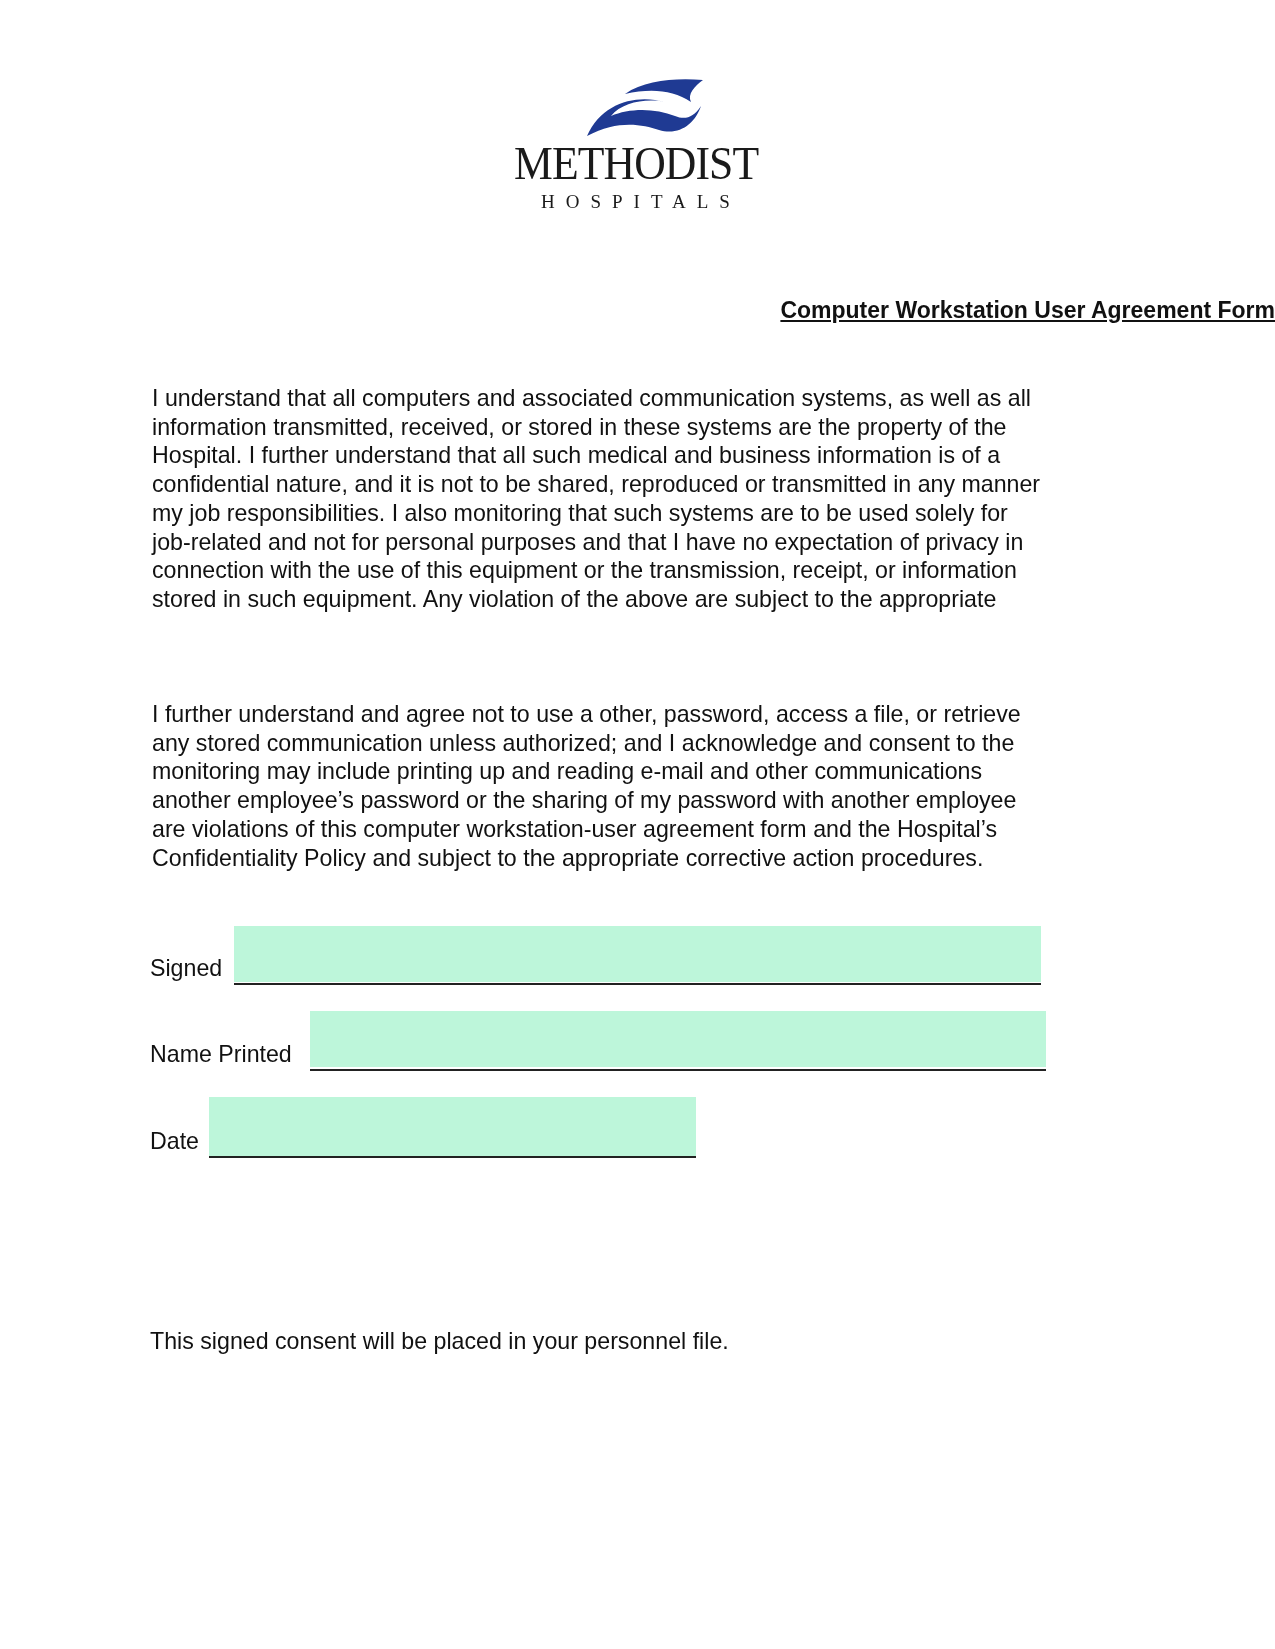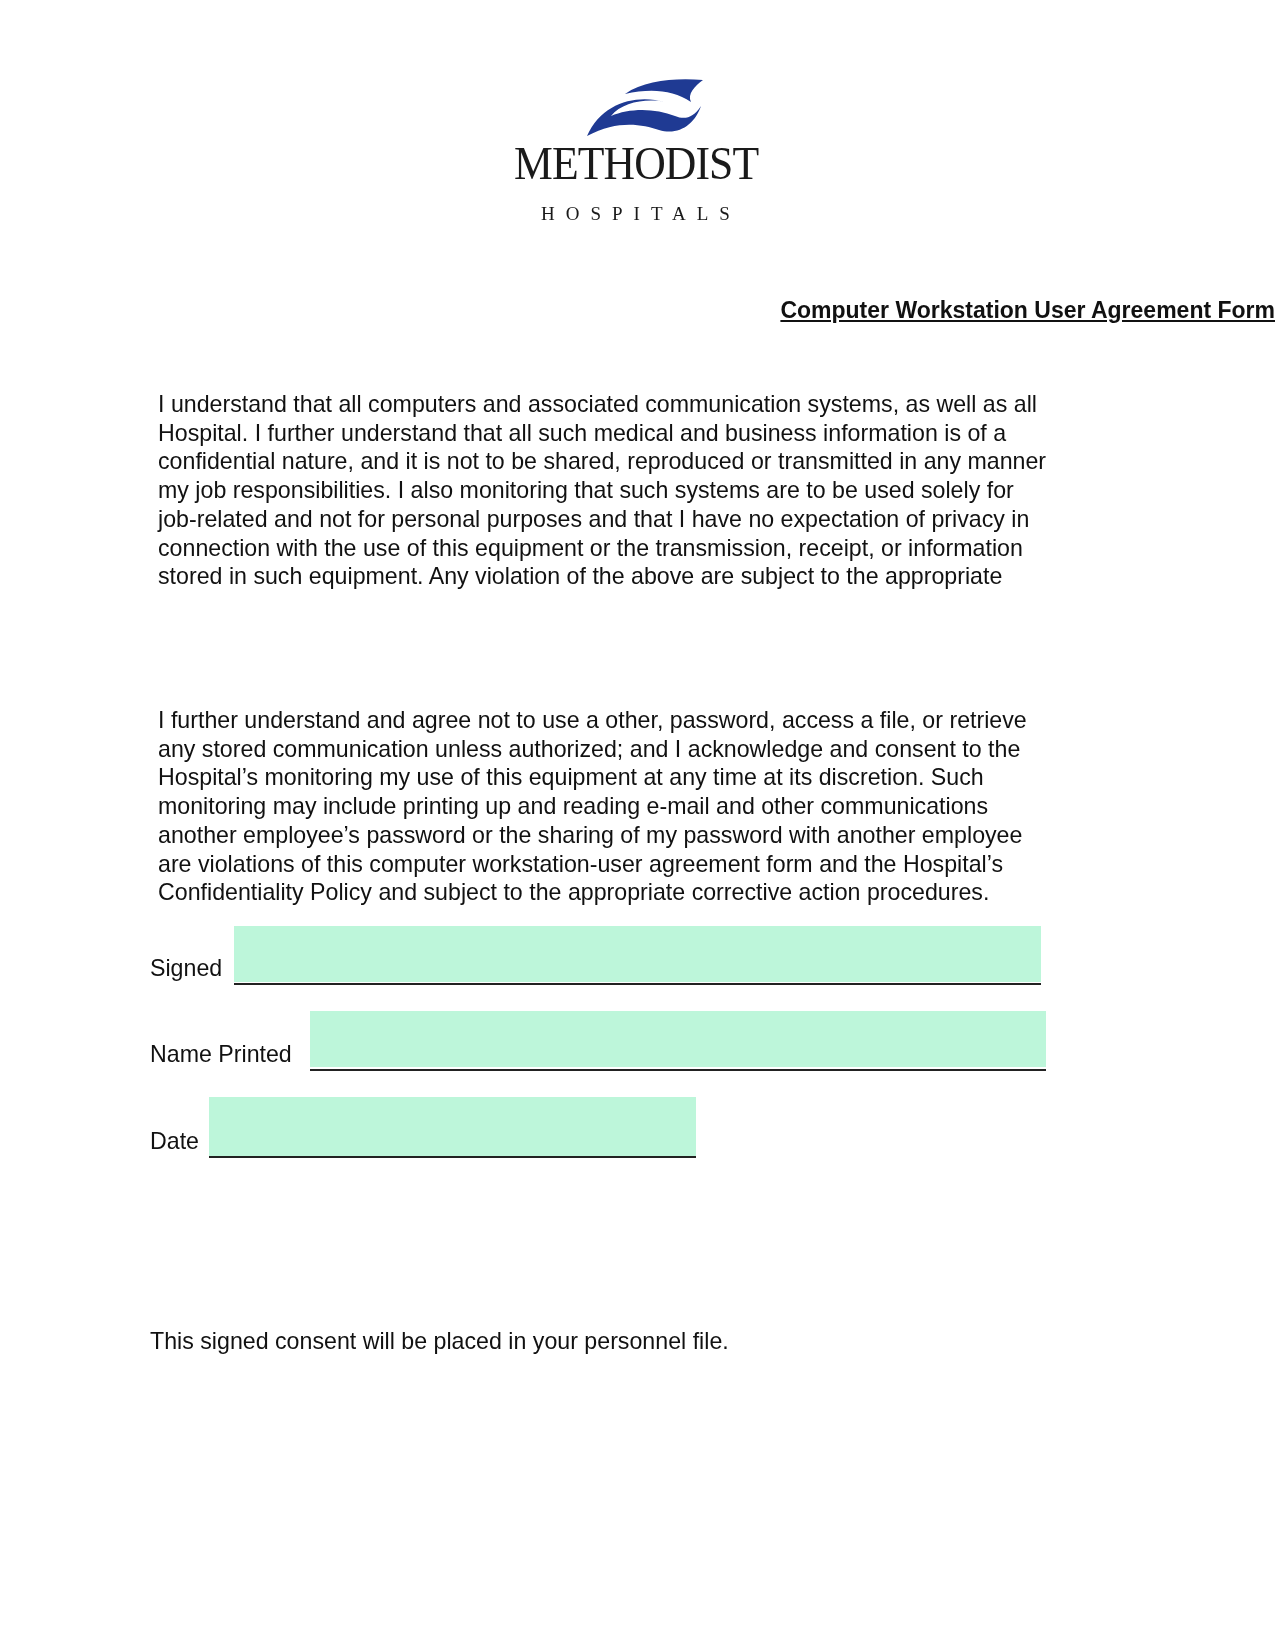--- a/index.html
+++ b/index.html
@@ -5,25 +5,25 @@
   html, body { margin:0; padding:0; background:#ffffff; }
   body { width:1275px; height:1649px; position:relative; overflow:hidden;
          font-family:"Liberation Sans", sans-serif; color:#111; }
   .logo { position:absolute; left:505px; top:68px; width:270px; height:150px; }
   .logo svg { position:absolute; left:62px; top:4px; }
   .logo .word { position:absolute; left:0; top:72px; width:260px; text-align:center;
                 font-family:"Liberation Serif", serif; font-size:47px; letter-spacing:-1px;
                 color:#1a1a1a; line-height:1; transform:scaleX(0.93); transform-origin:center; }
   .logo .sub { position:absolute; left:31px; top:124px; width:210px; text-align:center;
                font-family:"Liberation Serif", serif; font-size:19px; letter-spacing:11px;
-               color:#1a1a1a; line-height:1;margin-top:12px; }
+               color:#1a1a1a; line-height:1; }
   .title { position:absolute; left:0; top:297px; width:1275px; text-align:right;
            font-size:23px; font-weight:bold; text-decoration:underline; line-height:1.2; }
   .para { position:absolute; left:150px; width:990px; font-size:23.2px; line-height:28.7px;
-          margin:8px; }
+          margin:2px; }
   .para span.line { display:block; white-space:nowrap; }
   #p1 { top:382px; }
   #p2 { top:698px; }
   .field-row { position:absolute; left:150px; font-size:23.2px; line-height:1; }
   .field-label { position:absolute; left:0; bottom:0; white-space:nowrap; }
   .field-box { position:absolute; background:#bdf6da; }
   .field-line { position:absolute; height:2px; background:#222; }
   .footer { position:absolute; left:150px; top:1328px; font-size:23.2px; line-height:1.2; }
 </style>
 </head>
@@ -35,32 +35,32 @@
     <path d="M58 22 C 78 8, 108 6, 136 8 C 128 14, 120 22, 124 30 C 106 18, 84 16, 58 22 Z" fill="#1f3a93"></path>
   </svg>
   <div class="word">METHODIST</div>
   <div class="sub">HOSPITALS</div>
 </div>
 
 <div class="title">Computer Workstation User Agreement Form</div>
 
 <div class="para" id="p1">
   <span class="line">I understand that all computers and associated communication systems, as well as all</span>
+  <span class="line">information transmitted, received, or stored in these systems are the property of the</span>
   <span class="line">Hospital.  I further understand that all such medical and business information is of a</span>
   <span class="line">confidential nature, and it is not to be shared, reproduced or transmitted in any manner</span>
   <span class="line">my job responsibilities.  I also monitoring that such systems are to be used solely for</span>
   <span class="line">job-related and not for personal purposes and that I have no expectation of privacy in</span>
   <span class="line">connection with the use of this equipment or the transmission, receipt, or information</span>
   <span class="line">stored in such equipment.  Any violation of the above are subject to the appropriate</span>
 </div>
 
 <div class="para" id="p2">
   <span class="line">I further understand and agree not to use a other, password, access a file, or retrieve</span>
   <span class="line">any stored communication unless authorized; and I acknowledge and consent to the</span>
-  <span class="line">Hospital’s monitoring my use of this equipment at any time at its discretion.  Such</span>
   <span class="line">monitoring may include printing up and reading e-mail and other communications</span>
   <span class="line">another employee’s password or the sharing of my password with another employee</span>
   <span class="line">are violations of this computer workstation-user agreement form and the Hospital’s</span>
   <span class="line">Confidentiality Policy  and subject to the appropriate corrective action procedures.</span>
 </div>
 
 <div>
   <div class="field-row" style="top:957px;">
     <span class="field-label" style="top:0;">Signed</span>
   </div>

